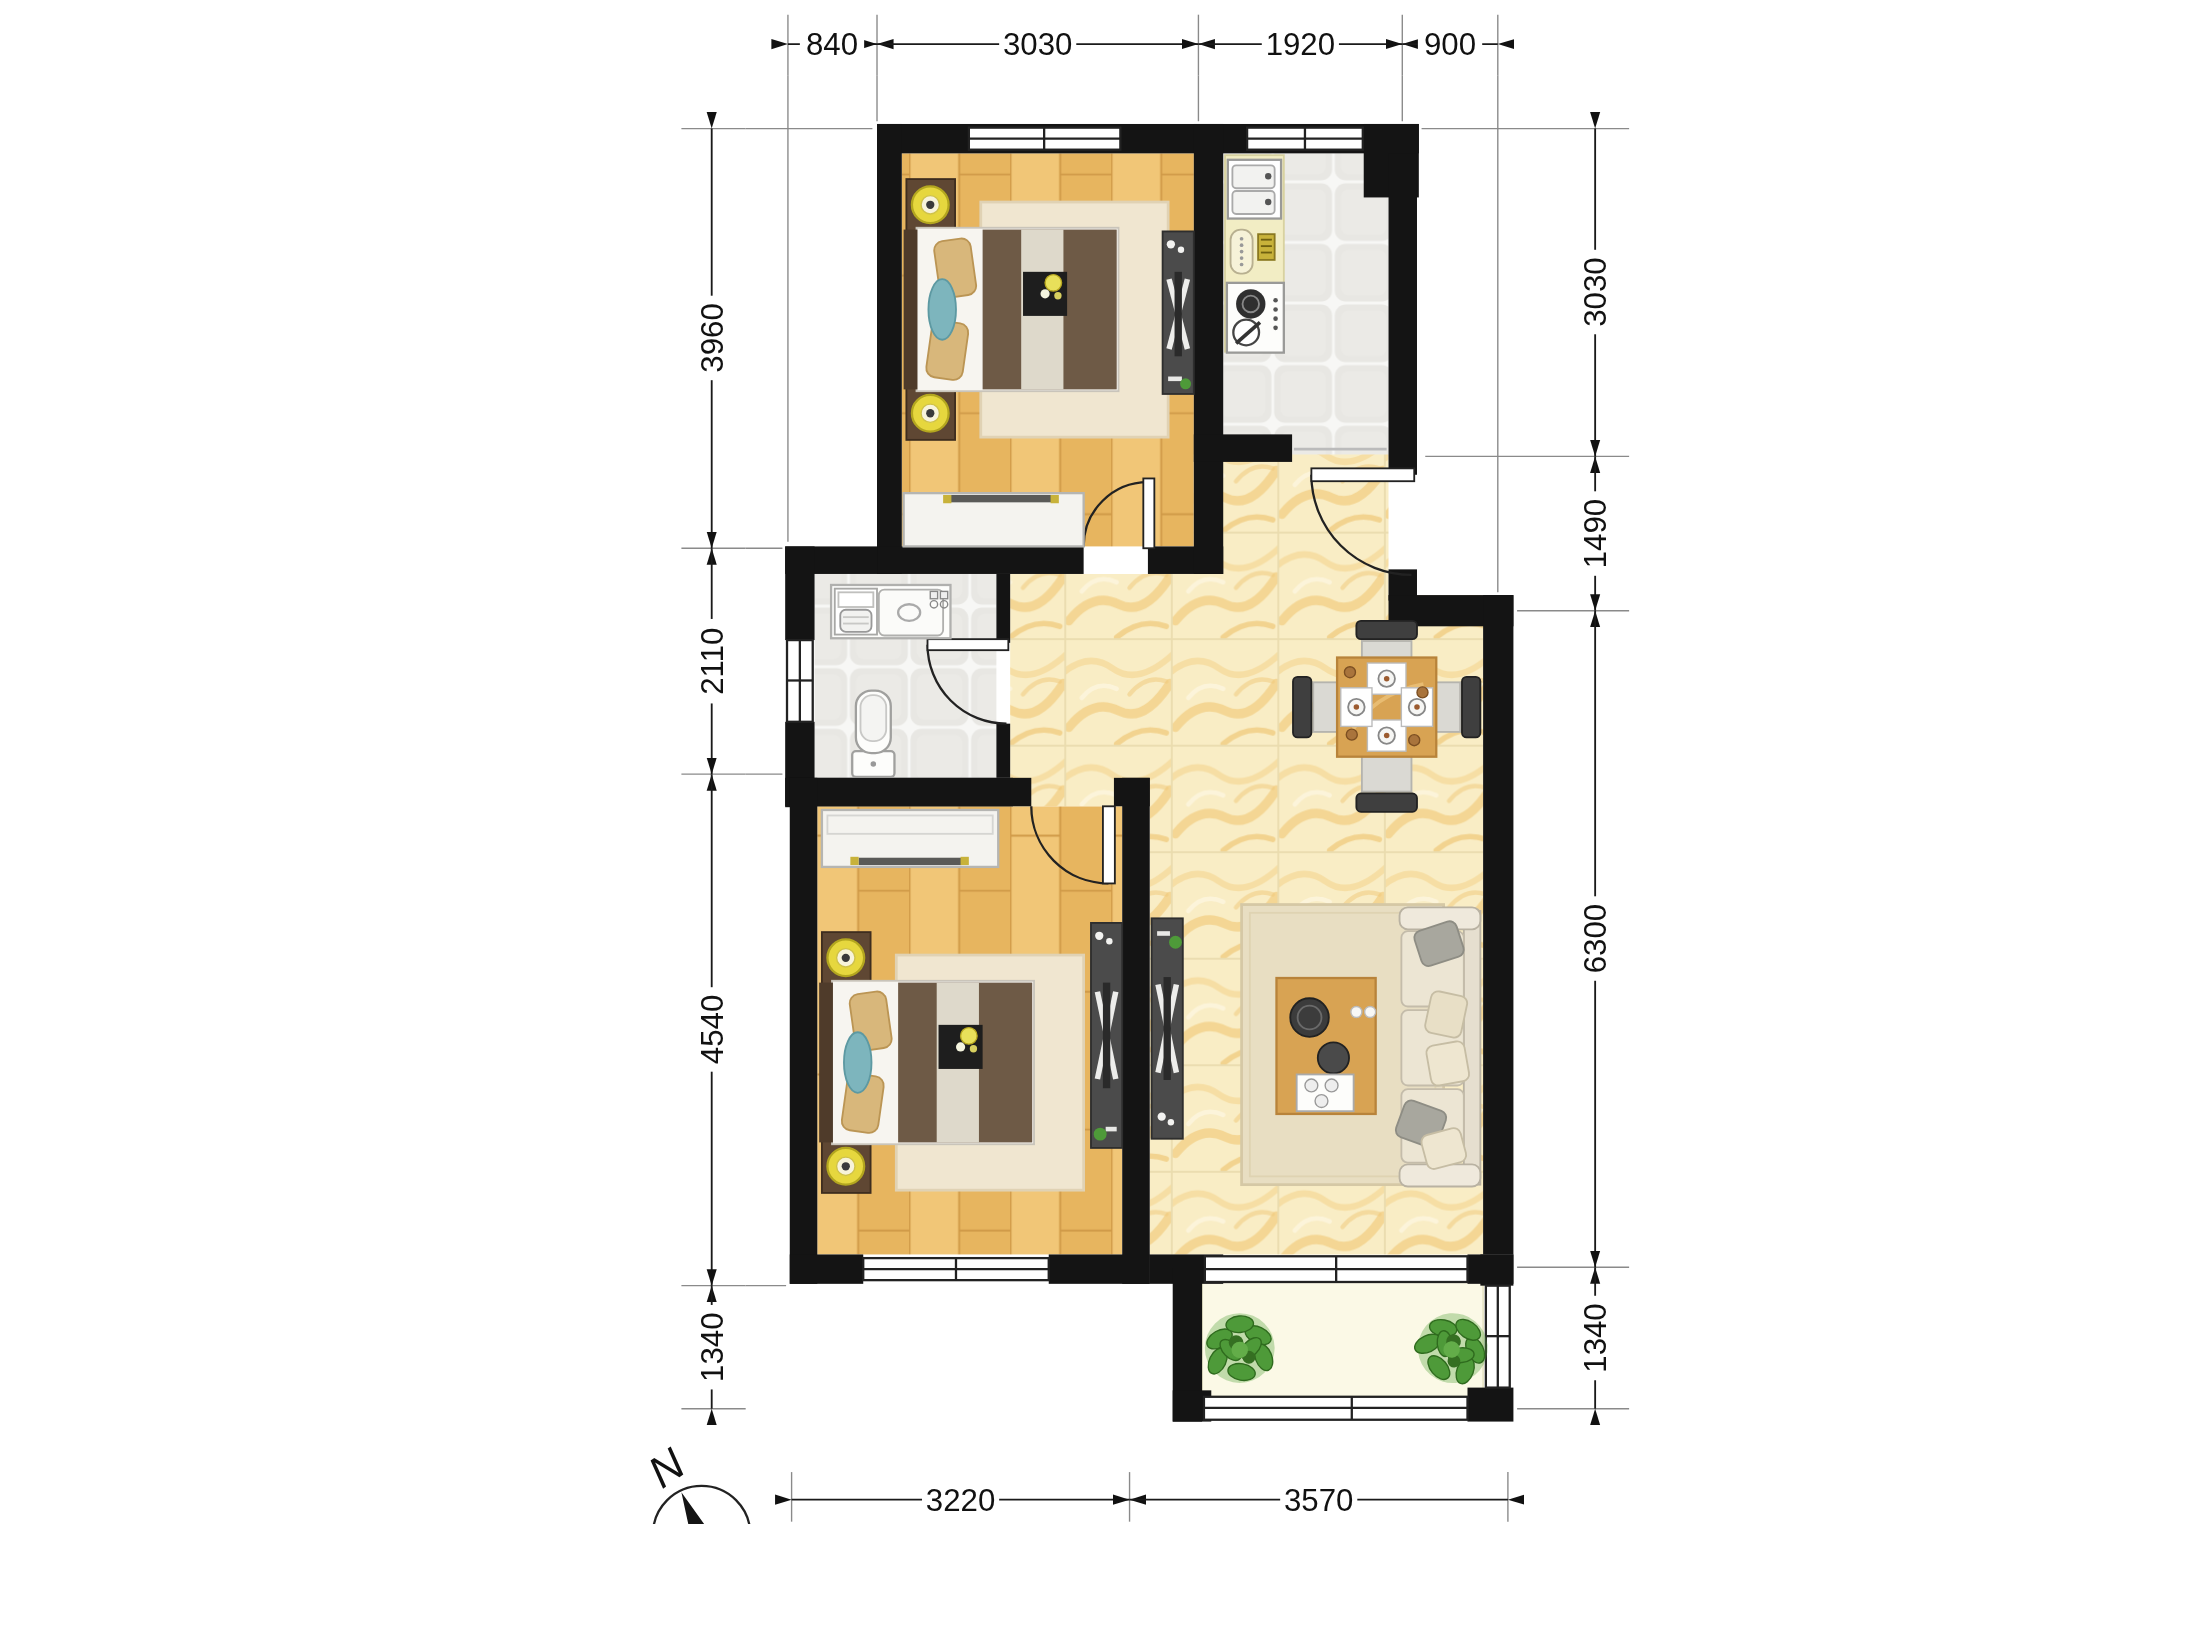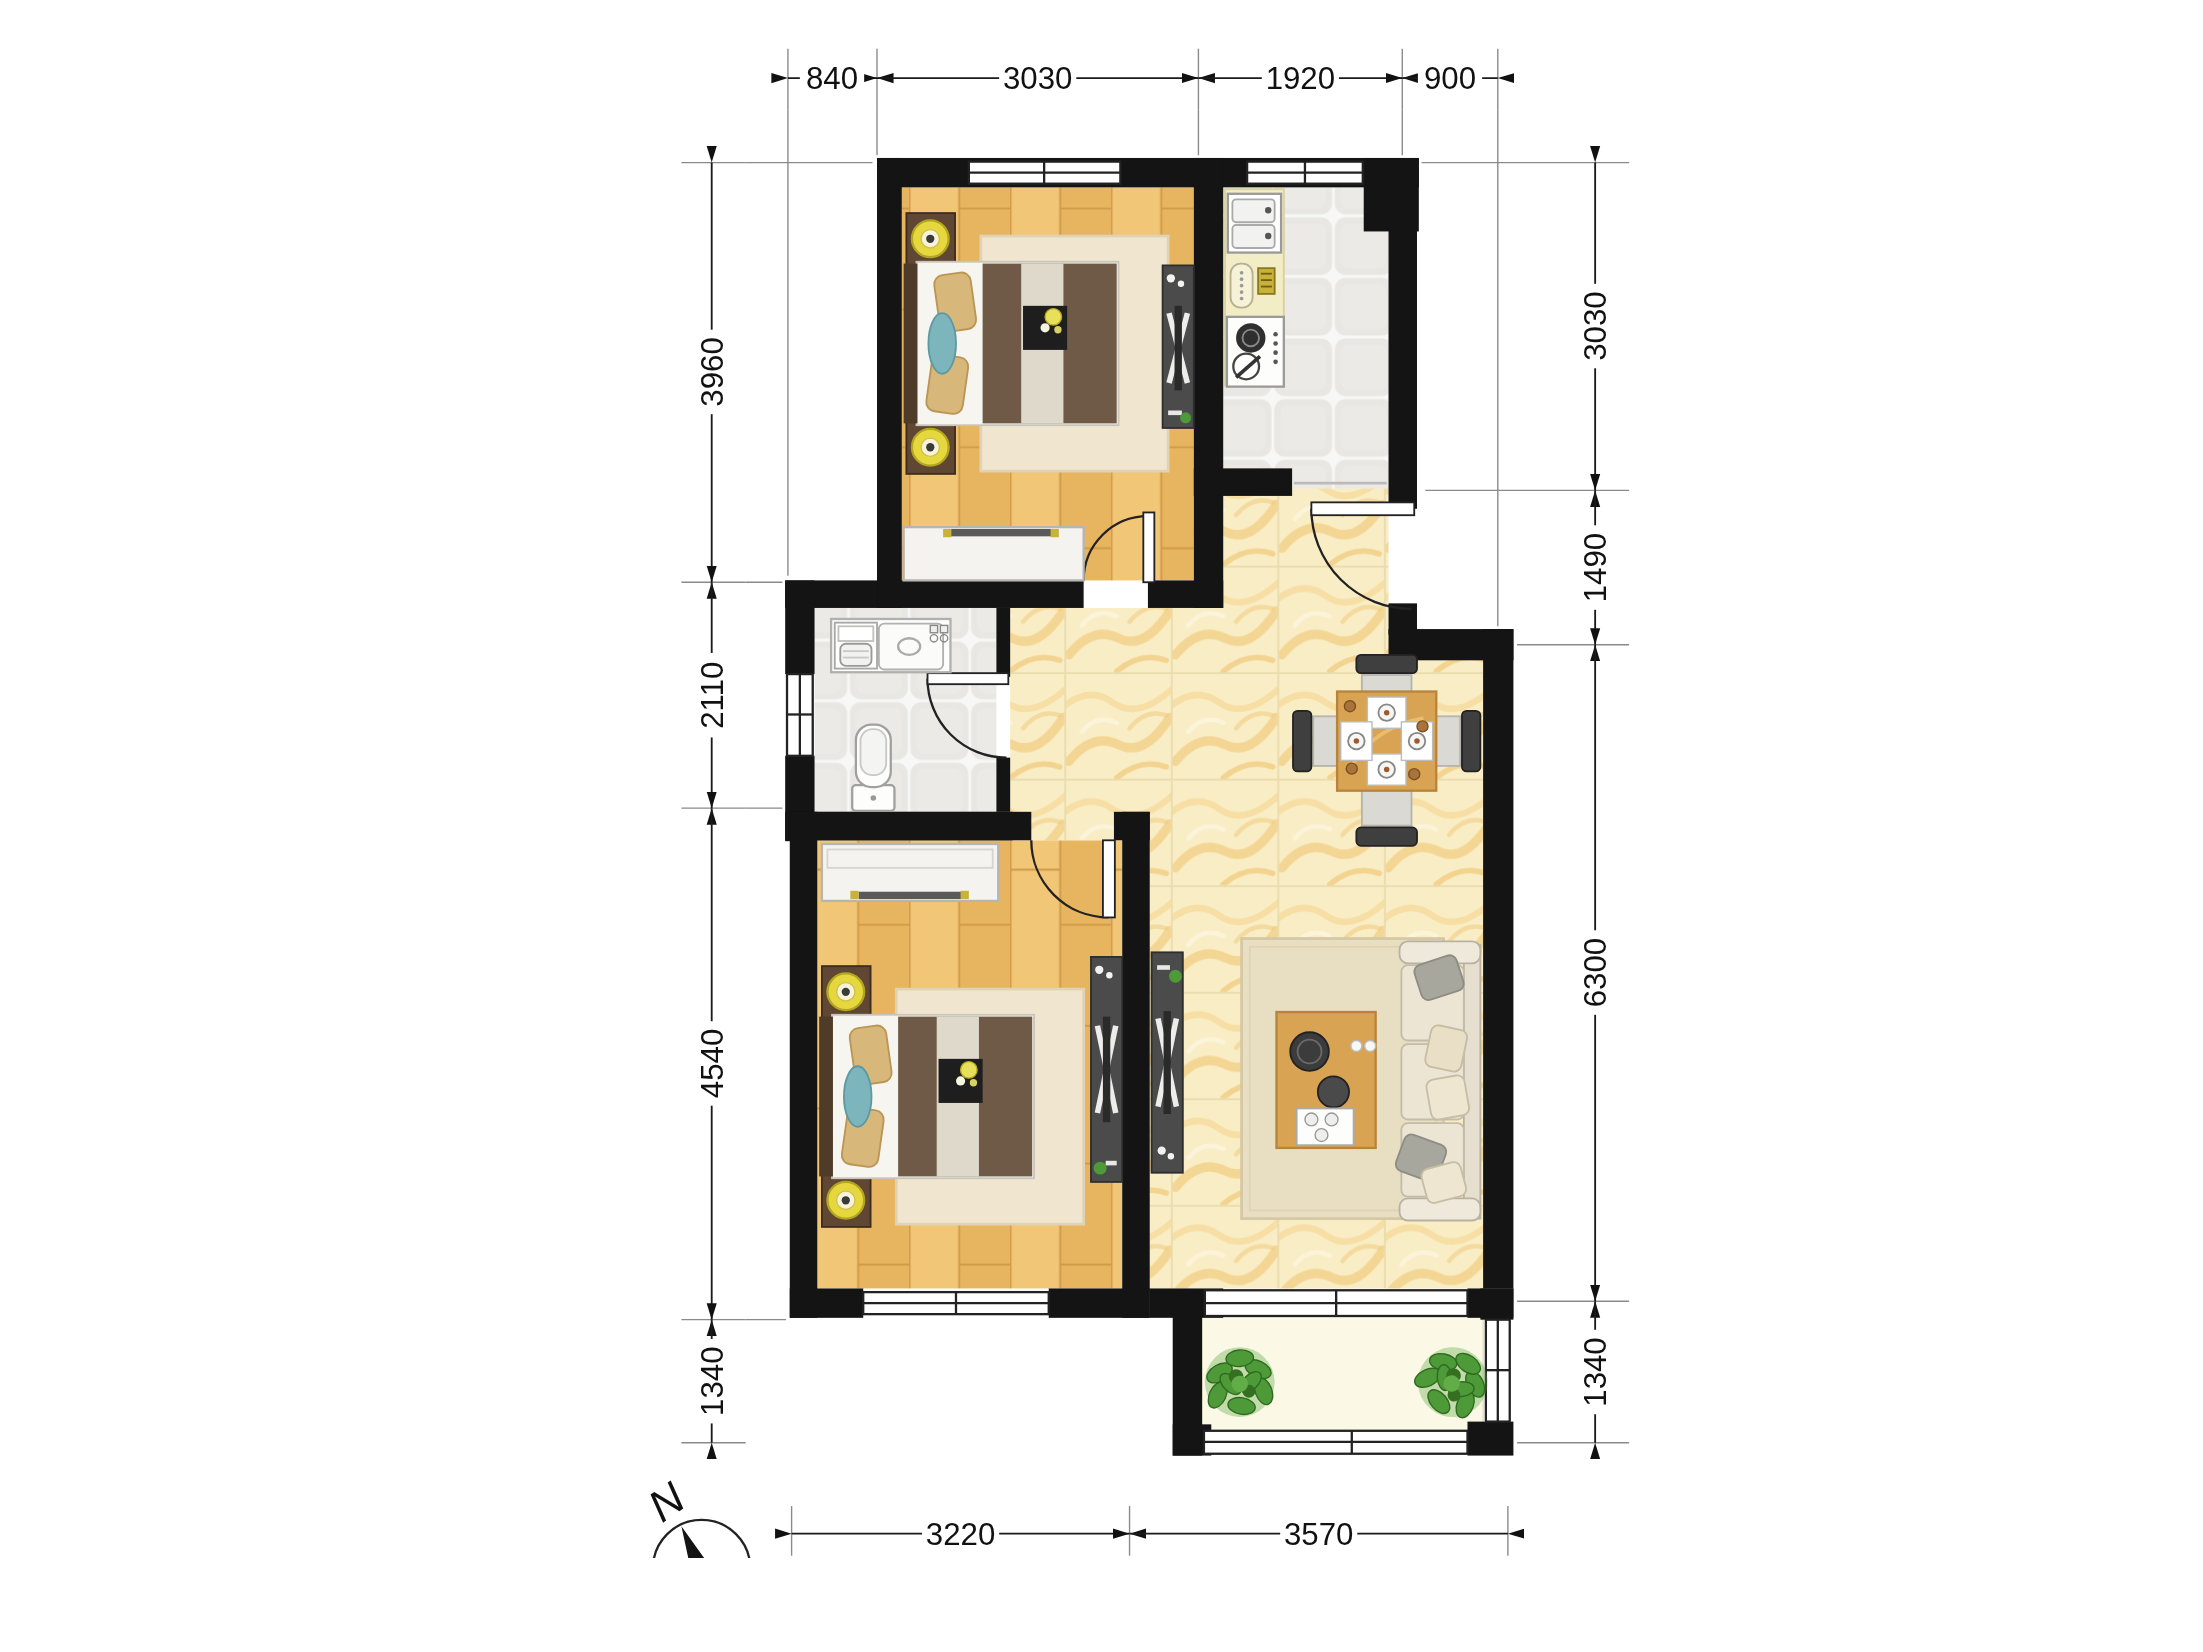--- a/index.html
+++ b/index.html
@@ -1,17 +1,17 @@
 <!DOCTYPE html>
 <html style="font-size:14.7px"><head>
 <meta charset="utf-8">
 <style>
   html,body{margin:0;padding:0;background:#ffffff;}
   #stage{position:relative;width:2204px;height:1524px;background:#fff;overflow:hidden;
-         font-family:"Liberation Sans", sans-serif;margin-top:34px;}
+         font-family:"Liberation Sans", sans-serif;}
   svg{display:block}
   text{font-family:"Liberation Sans", sans-serif;}
   .dimtext{font-size:34px;fill:#111;}
 </style>
 </head>
 <body>
 
 <div id="stage">
 <svg width="2204" height="1653" viewBox="0 0 2400 1800">
   <defs>

